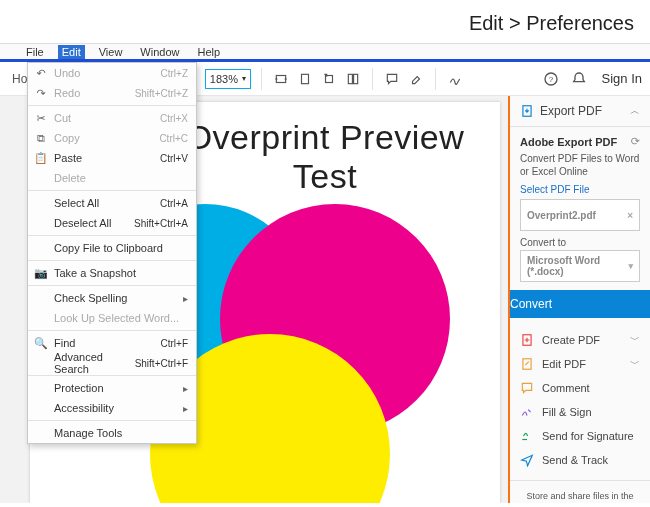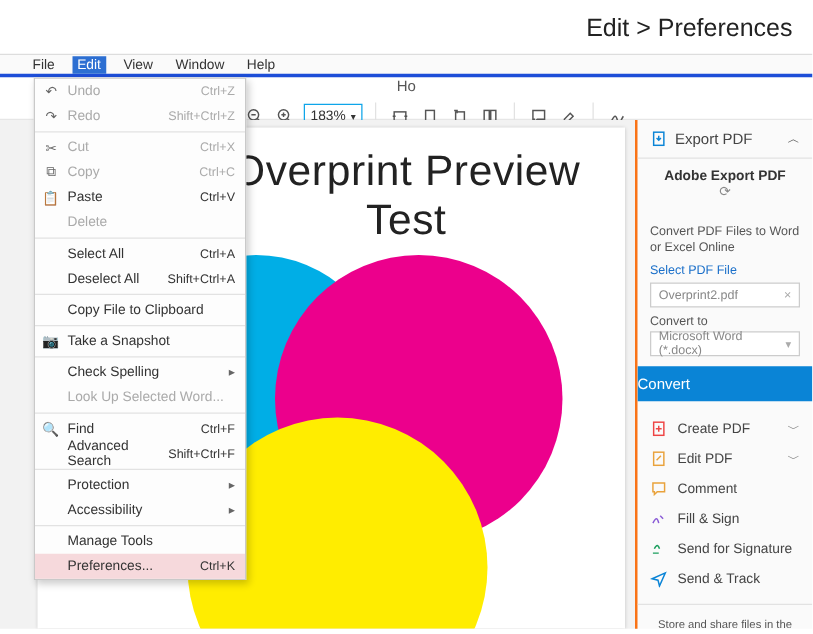--- a/index.html
+++ b/index.html
@@ -45,21 +45,20 @@
     color: #fff;
   }
   .toolbar {
     display: flex;
     align-items: center;
     height: 34px;
     border-bottom: 1px solid #e6e6e6;
     padding: 0 8px;
     gap: 6px;
     background: #fff;
-    flex-direction: column;
   }
   .toolbar .left {
     display: flex; align-items: center; gap: 6px;
   }
   .toolbar .right {
     display: flex; align-items: center; gap: 10px;
   }
   .tb-icon {
     width: 18px; height: 18px;
     display: inline-flex; align-items: center; justify-content: center;
@@ -182,37 +181,37 @@
   .sp-head {
     display: flex; align-items: center;
     font-size: 12px;
     color: #444;
     margin-bottom: 8px;
     gap: 6px;
   }
   .sp-head .carat { margin-left: auto; font-size: 10px; color: #555; }
   .sp-sub {
     display: flex; justify-content: space-between; align-items: center;
-    margin-bottom: 19px;
-    flex-direction: column;
+    margin-bottom: 4px;
   }
   .sp-sub b { font-size: 11px; }
   .sp-desc {
     font-size: 10px; color: #555; margin-bottom: 6px; line-height: 1.3;
   }
   .sp-link { color: #1a6fc9; font-size: 10px; margin-bottom: 4px; display: block; }
   .sp-field {
     border: 1px solid #ccc;
     background: #fff;
-    height: 20px;
+    height: 32px;
     display: flex; align-items: center; justify-content: space-between;
     padding: 0 6px;
     font-size: 10px;
     color: #888;
     margin-bottom: 6px;
+    font-weight: bold;
   }
   .sp-label { font-size: 10px; color: #555; margin-bottom: 2px; }
   .sp-lang { font-size: 10px; color: #555; margin-bottom: 10px; }
   .convert-btn {
     background: #0a84d6;
     color: #ffffff;
     text-align: left;
     padding: 7px 0;
     font-size: 12px;
     margin: 8px -10px 10px -10px;
@@ -417,24 +416,20 @@
       <span>Protection</span>
       <span class="submenu-arrow">▸</span>
     </div>
     <div class="item">
       <span>Accessibility</span>
       <span class="submenu-arrow">▸</span>
     </div>
     <div class="sep"></div>
     <div class="item">
       <span>Manage Tools</span>
-    </div>
-    <div class="item highlight">
-      <span>Preferences...</span>
-      <span class="shortcut">Ctrl+K</span>
     </div>
   </div>
 
   <div class="main">
     <div class="canvas-area">
       <div class="page">
         <div class="page-title" style="padding-left:120px;">Overprint Preview Test</div>
         <div class="circles">
           <div class="circle cyan"></div>
           <div class="circle magenta"></div>

